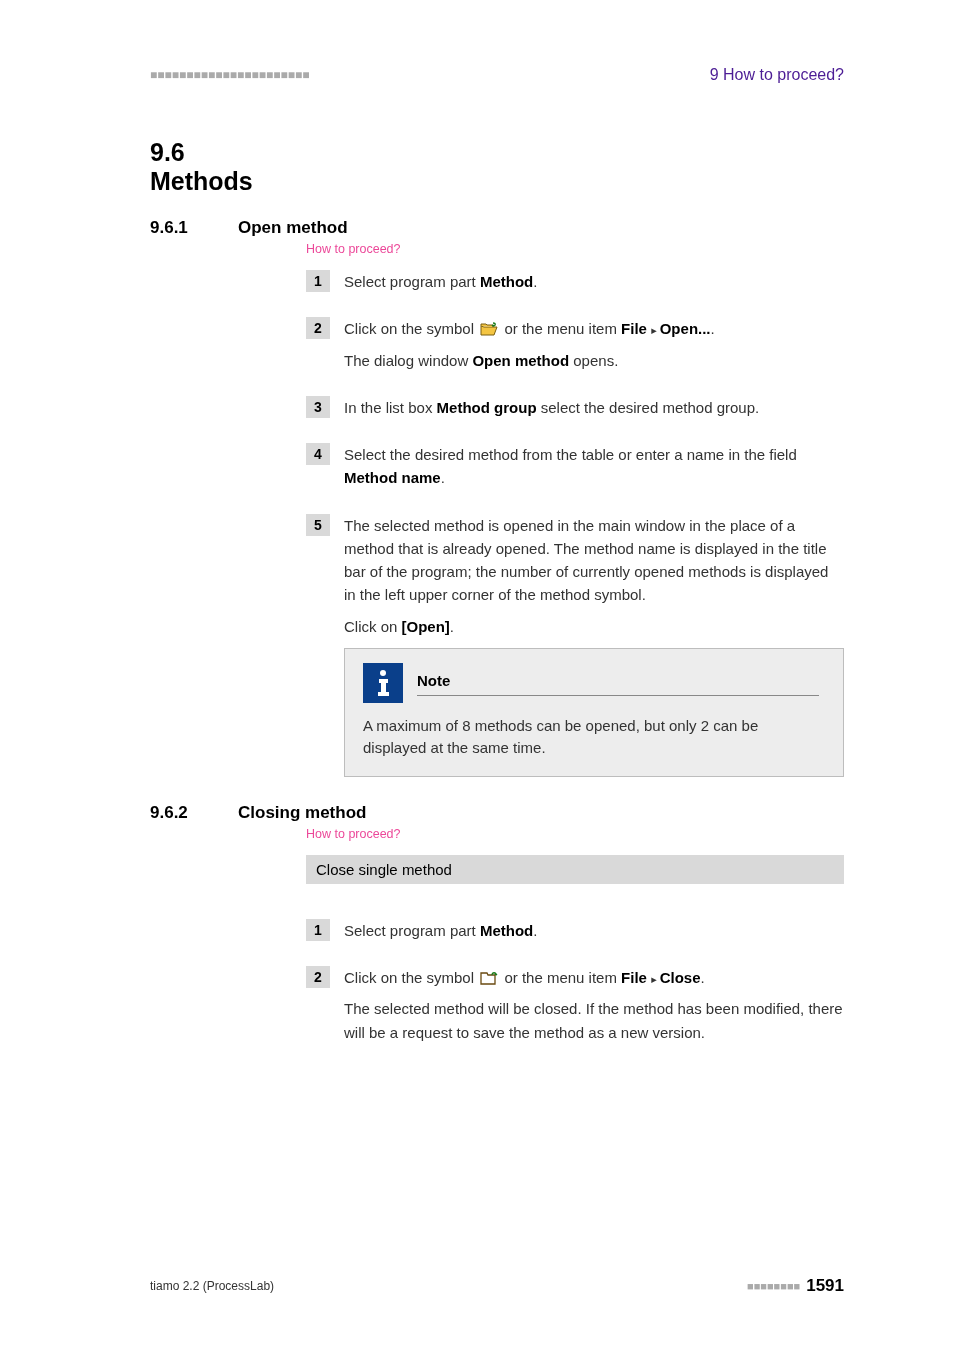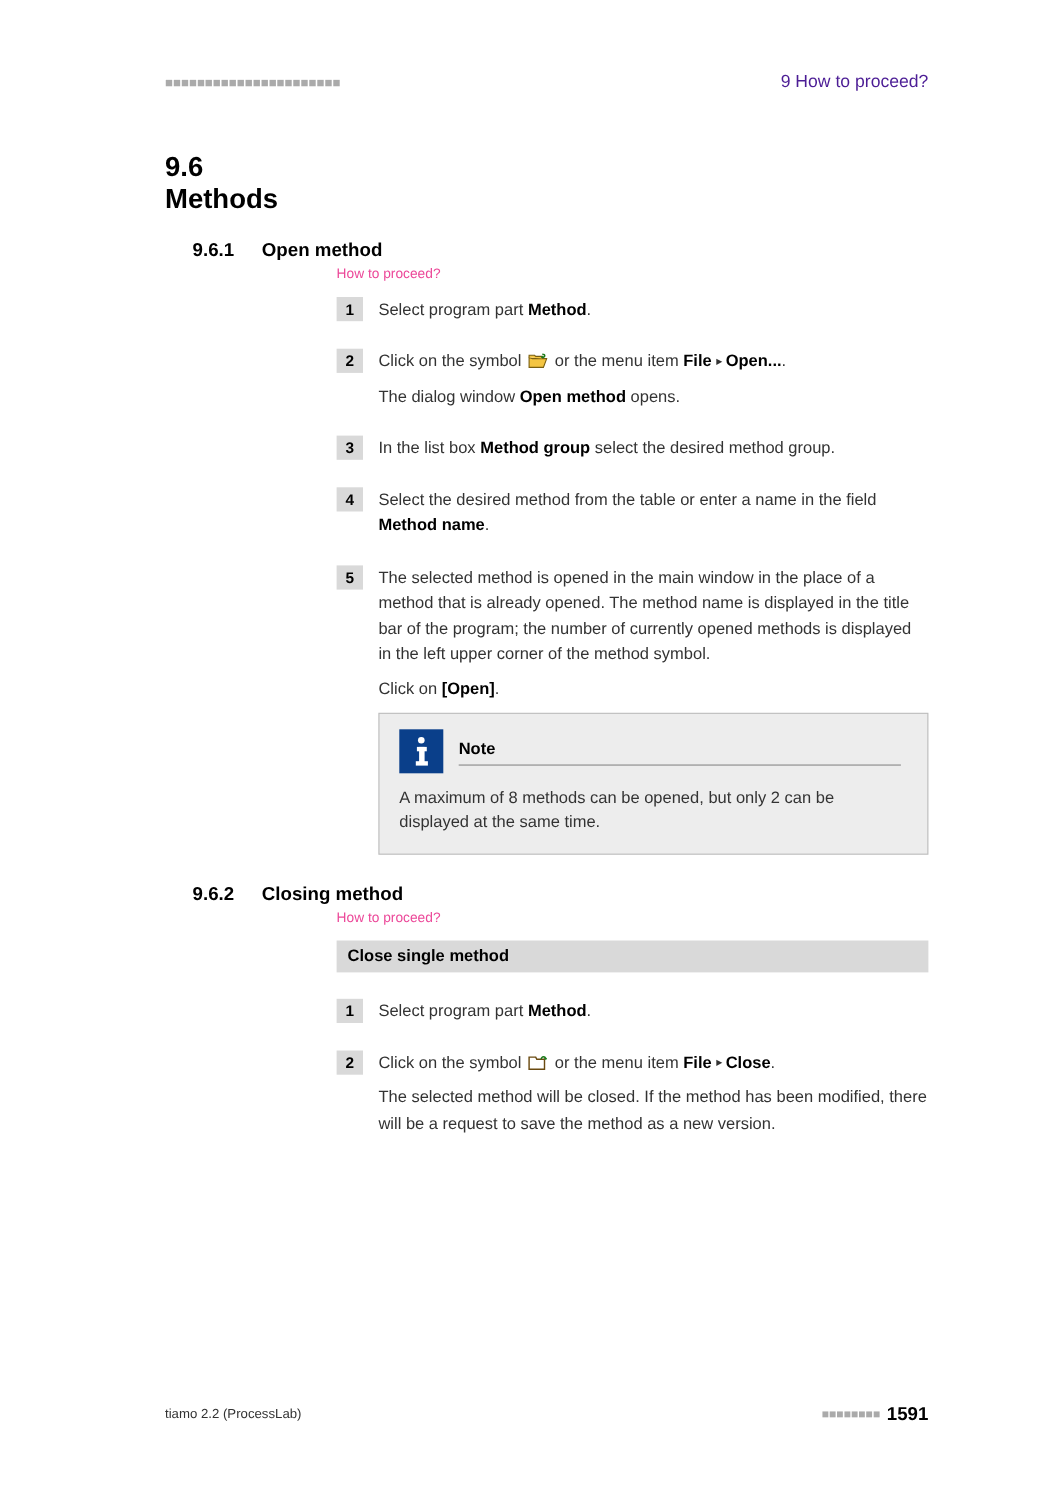--- a/index.html
+++ b/index.html
@@ -4,39 +4,39 @@
 <style>
   * { box-sizing: border-box; margin: 0; padding: 0; }
   html, body { width: 954px; height: 1350px; background: #fff; font-family: Arial, Helvetica, sans-serif; color: #000; }
   .page { position: relative; width: 954px; height: 1350px; padding: 66px 110px 0 150px; }
   .header-row { display: flex; justify-content: space-between; align-items: center; margin-bottom: 54px; }
   .header-ticks { color: #aaa; letter-spacing: 0; font-size: 12px; }
   .header-right { color: #4c1d95; font-size: 16px; text-align: right; }
   .h1-row { display: flex; align-items: baseline; margin-bottom: 22px; flex-direction: column; }
   .sec-num { font-weight: 900; font-size: 25px; width: 88px; }
   .sec-title { font-weight: 900; font-size: 25px; }
-  .h2-row { display: flex; align-items: baseline; margin-top: 10px; margin-bottom: 4px; text-align: center; }
+  .h2-row { display: flex; align-items: baseline; margin-top: 10px; margin-bottom: 4px; }
   .sub-num { font-weight: 900; font-size: 17px; width: 88px; }
   .sub-title { font-weight: 900; font-size: 17px; }
   .hint { margin-left: 156px; font-size: 12.5px; color: #ec4899; margin-bottom: 14px; }
   .step { display: flex; margin: 0 0 24px 156px; }
   .step-num { width: 24px; height: 22px; background: #d9d9d9; color: #000; font-weight: 900; font-size: 14px; display: flex; align-items: center; justify-content: center; flex: none; }
   .step-body { margin-left: 14px; font-size: 15px; line-height: 1.55; max-width: 506px; color: #333; }
   .step-body p { margin-bottom: 8px; }
   .step-body p:last-child { margin-bottom: 0; }
   .b { font-weight: 900; color: #000; }
   .tri { font-size: 11px; vertical-align: middle; }
   .icon-inline { display: inline-block; vertical-align: -3px; margin: 0 2px; }
   .note-box { margin: 10px 0 0 0; background: #ededed; border: 1px solid #bdbdbd; padding: 14px 24px 16px 18px; max-width: 506px; }
   .note-head { display: flex; align-items: center; margin-bottom: 12px; }
   .note-icon { width: 40px; height: 40px; background: #0a3f8a; display: flex; align-items: center; justify-content: center; flex: none; }
   .note-label-wrap { margin-left: 14px; flex: 1; }
   .note-label { font-weight: 900; font-size: 15px; color: #000; display: block; padding-bottom: 3px; border-bottom: 1px solid #888; }
   .note-text { font-size: 15px; line-height: 1.5; color: #333; margin-top: 10px; }
-  .proc-header { margin-left: 156px; background: #d9d9d9; padding: 6px 10px; font-weight: 700; font-size: 15px; max-width: 544px; margin-bottom: 24px; }
+  .proc-header { margin-left: 156px; background: #d9d9d9; padding: 6px 10px; font-weight: 400; font-size: 15px; max-width: 544px; margin-bottom: 35px; }
   .footer { position: absolute; bottom: 54px; left: 150px; right: 110px; display: flex; justify-content: space-between; align-items: baseline; font-size: 12px; }
   .footer-left { color: #333; }
   .footer-right { display: flex; align-items: center; }
   .footer-ticks { color: #aaa; letter-spacing: 0; font-size: 11px; margin-right: 6px; }
   .footer-page { font-weight: 900; font-size: 17px; color: #000; }
   svg { display: block; }
 </style>
 </head>
 <body>
 

